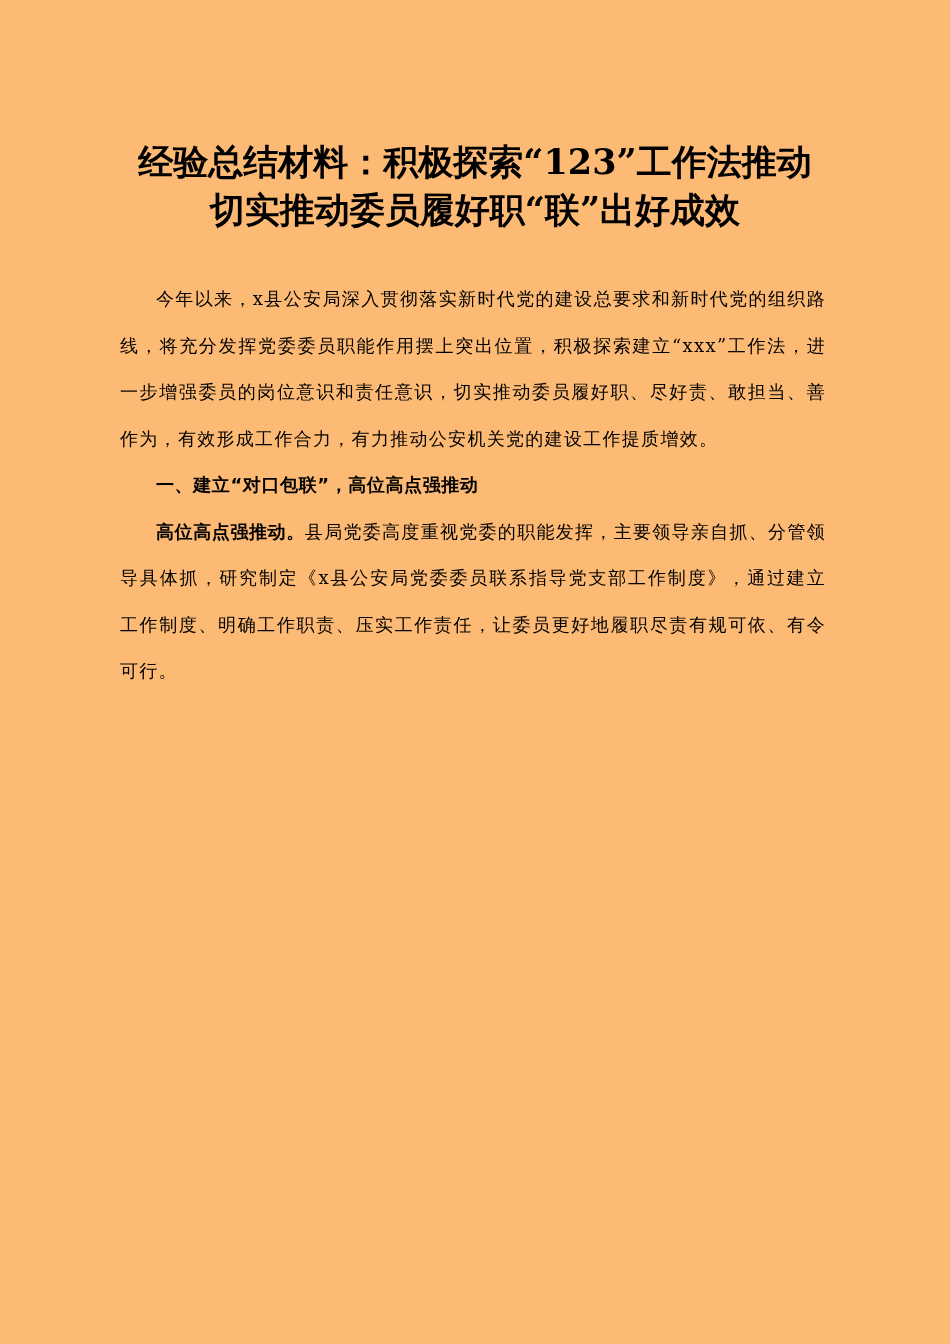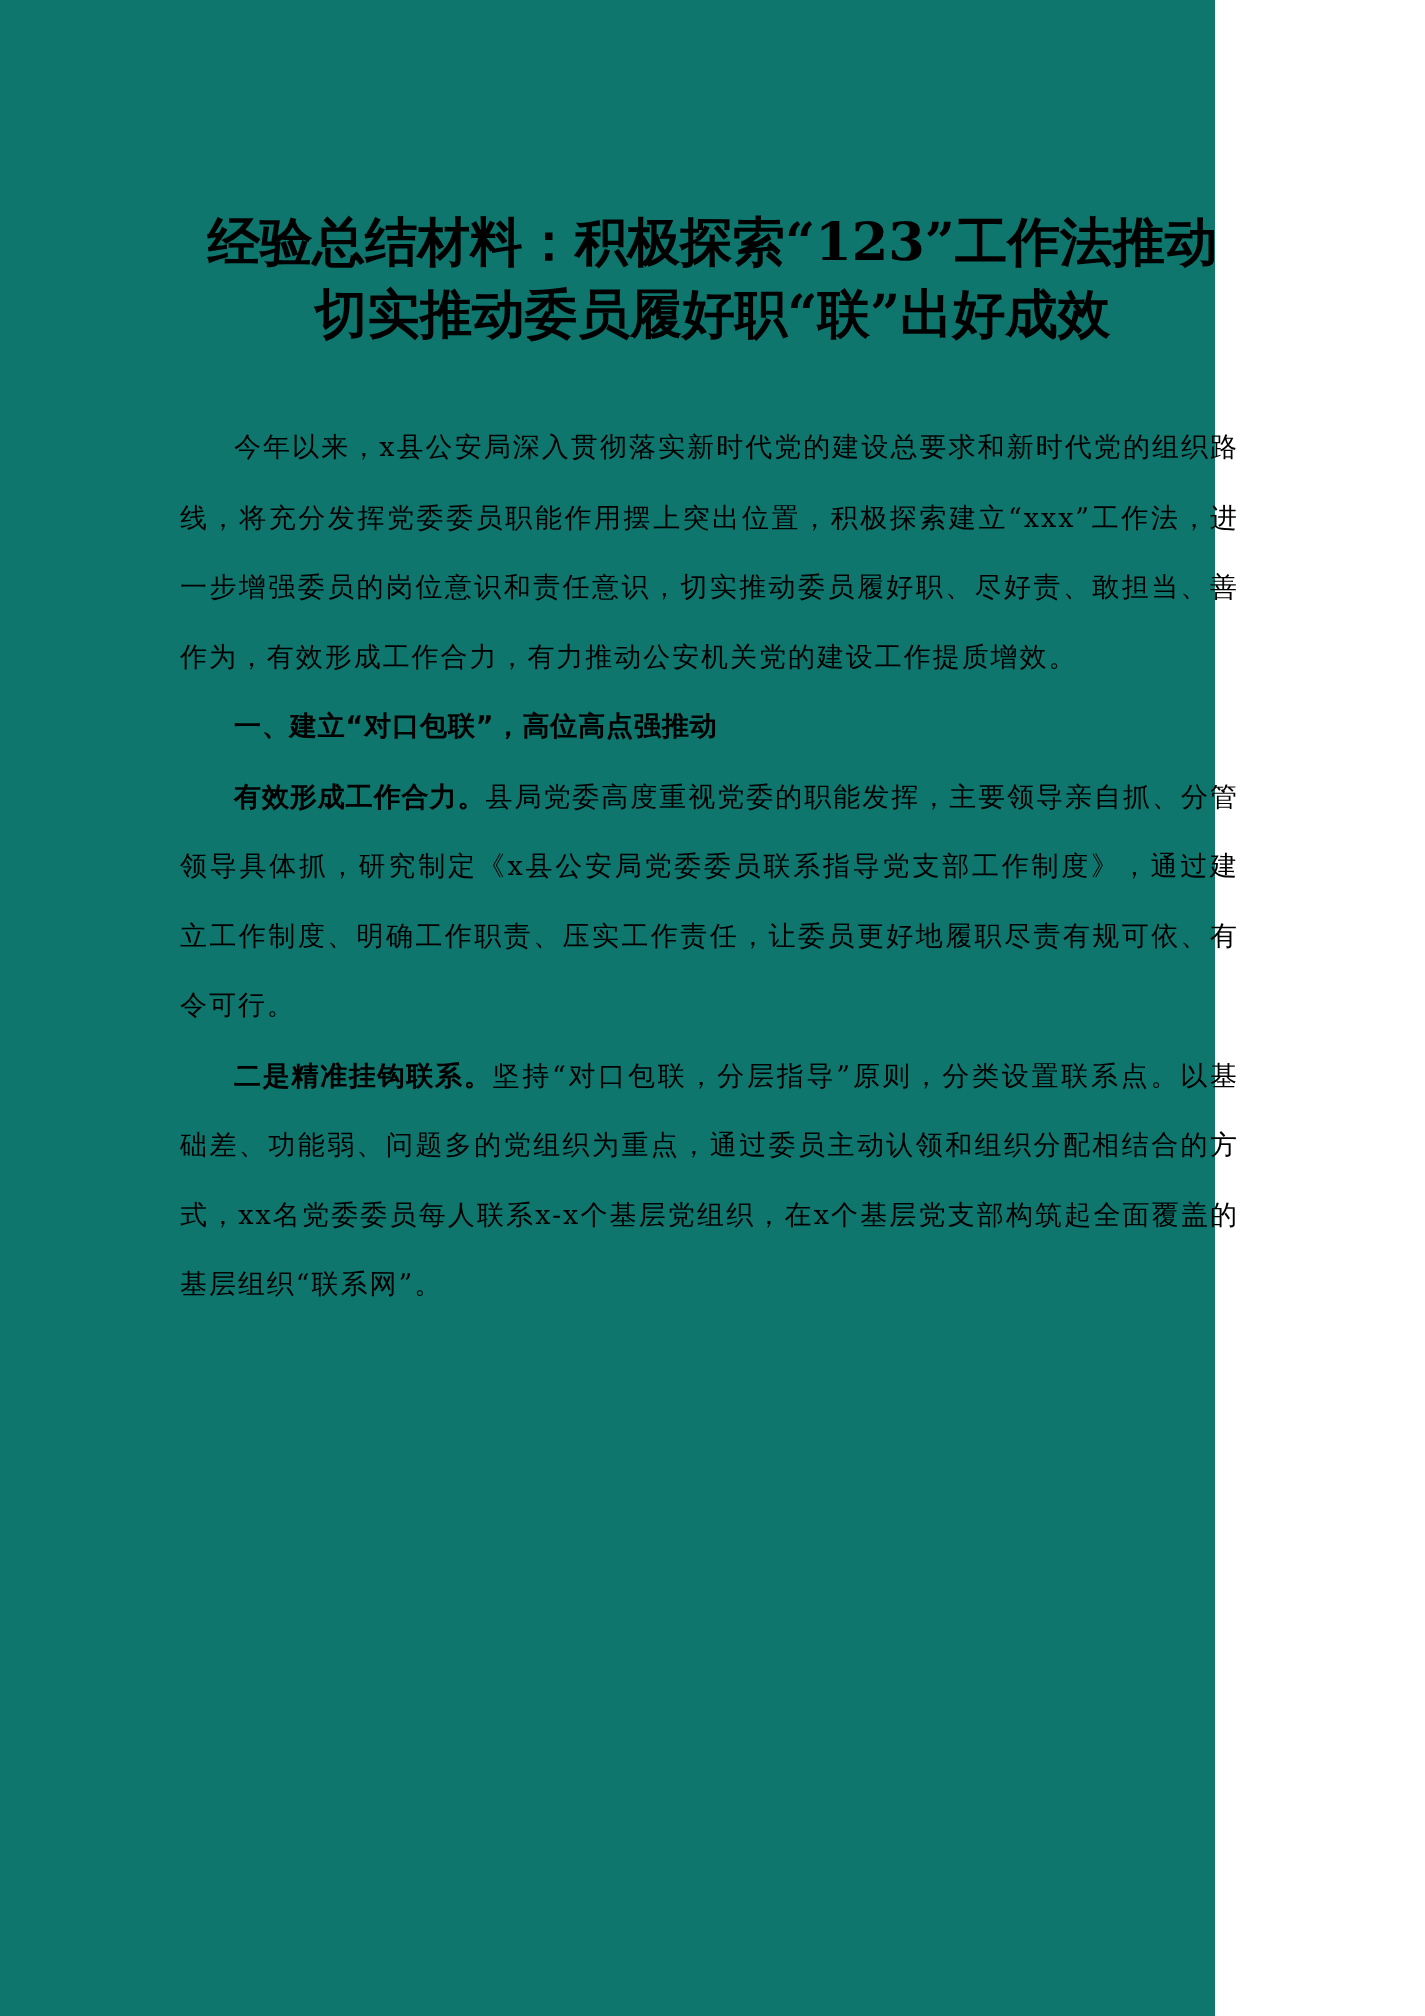--- a/index.html
+++ b/index.html
@@ -12,23 +12,23 @@
       height: 1344px;
       position: relative;
       overflow: hidden;
       color: #000000;
       font-family: "DejaVu Serif", "Liberation Serif", serif;
     }
     .page {
       position: absolute;
       left: 0;
       top: 0;
-      width: 810px;
+      width: 950px;
       height: 1344px;
-      background: #0f766e;
+      background: #fdba74;
     }
     .title {
       position: absolute;
       left: 100px;
       top: 138px;
       width: 750px;
       text-align: center;
       font-family: "DejaVu Serif", "Liberation Serif", serif;
       font-weight: bold;
       font-size: 35px;
@@ -75,18 +75,17 @@
   <h1 class="title">
     <span class="line">经验总结材料：积极探索“123”工作法推动</span>
     <span class="line">切实推动委员履好职“联”出好成效</span>
   </h1>
 
   <div class="body">
     <p class="para">今年以来，x县公安局深入贯彻落实新时代党的建设总要求和新时代党的组织路线，将充分发挥党委委员职能作用摆上突出位置，积极探索建立“xxx”工作法，进一步增强委员的岗位意识和责任意识，切实推动委员履好职、尽好责、敢担当、善作为，有效形成工作合力，有力推动公安机关党的建设工作提质增效。</p>
 
     <p class="heading">一、建立“对口包联”，高位高点强推动</p>
 
-    <p class="para"><span class="lead">有效形成工作合力。</span><span>县局党委高度重视党委的职能发挥，主要领导亲自抓、分管领导具体抓，研究制定《x县公安局党委委员联系指导党支部工作制度》，通过建立工作制度、明确工作职责、压实工作责任，让委员更好地履职尽责有规可依、有令可行。</span></p>
+    <p class="para"><span class="lead">高位高点强推动。</span><span>县局党委高度重视党委的职能发挥，主要领导亲自抓、分管领导具体抓，研究制定《x县公安局党委委员联系指导党支部工作制度》，通过建立工作制度、明确工作职责、压实工作责任，让委员更好地履职尽责有规可依、有令可行。</span></p>
 
-    <p class="para"><span class="lead">二是精准挂钩联系。</span><span>坚持“对口包联，分层指导”原则，分类设置联系点。以基础差、功能弱、问题多的党组织为重点，通过委员主动认领和组织分配相结合的方式，xx名党委委员每人联系x-x个基层党组织，在x个基层党支部构筑起全面覆盖的基层组织“联系网”。</span></p>
 
   </div>
 </div>
 
 </body></html>

